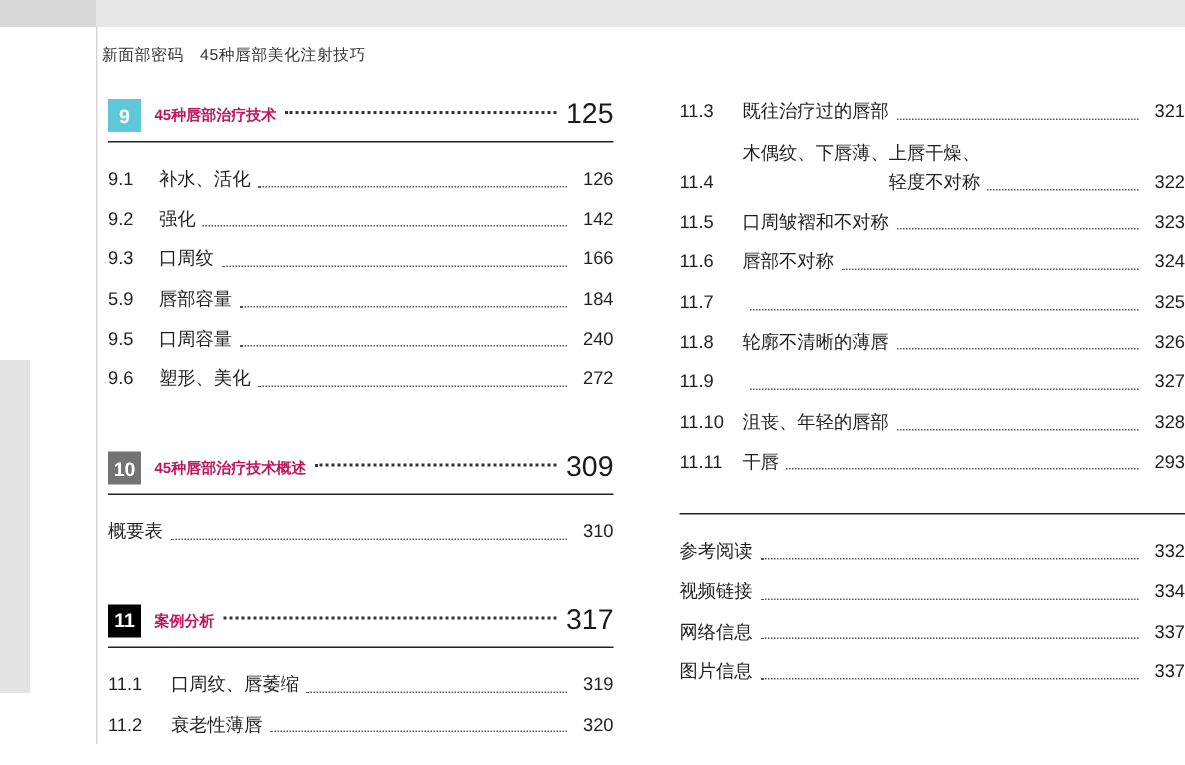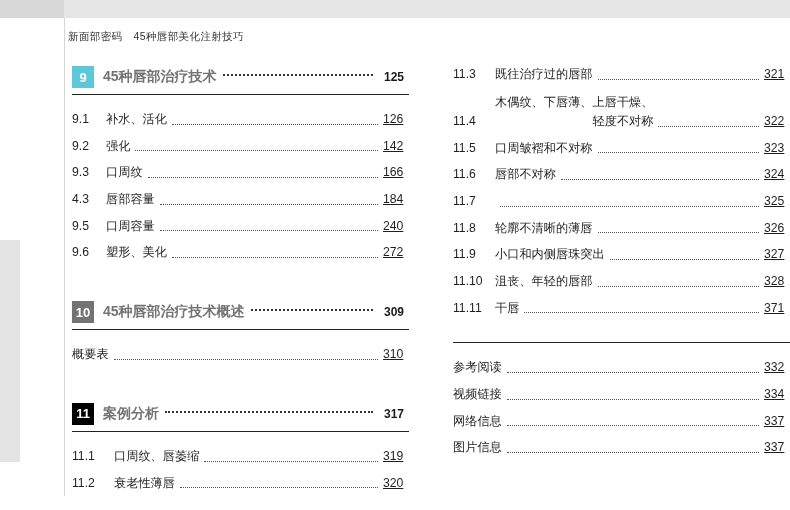--- a/index.html
+++ b/index.html
@@ -97,36 +97,36 @@
     align-items: center;
     justify-content: center;
     color: #ffffff;
     font-weight: bold;
     font-size: 13px;
     margin-right: 9px;
     flex: none;
   }
   .chapter-title {
     font-weight: bold;
-    font-size: 14px;
+    font-size: 10px;
     white-space: nowrap;
-    color: #737373;
+    color: #be185d;
   }
   .chapter-leader {
     flex: 1 1 auto;
     border-bottom: 2px dotted #333;
     margin: 0 6px 5px 6px;
     height: 1px;
     min-width: 10px;
   }
   .chapter-page {
-    font-weight: bold;
-    font-size: 12px;
+    font-weight: normal;
+    font-size: 19px;
     flex: none;
-    text-align: center;
+    text-align: left;
     min-width: 30px;
   }
   .chapter-rule {
     border-bottom: 1.4px solid #222;
     margin-top: -4px;
     margin-bottom: 16px;
   }
 
   
   .entry {
@@ -149,23 +149,22 @@
   }
   .entry-leader {
     flex: 1 1 auto;
     border-bottom: 1.6px dotted #555;
     margin: 0 5px 4px 5px;
     height: 1px;
     min-width: 6px;
   }
   .entry-page {
     flex: none;
-    text-align: left;
+    text-align: right;
     min-width: 26px;
-    text-decoration: underline;
   }
   .entry.multiline {
     align-items: flex-end;
   }
   .entry.multiline .entry-text { line-height: 1.55; text-align: right; }
   .entry.noindent .entry-num { width: 0; }
   .block-gap { height: 20px; }
   .block-gap-lg { height: 30px; }
 </style>
 </head>
@@ -207,21 +206,21 @@
           <div class="entry-leader"></div>
           <div class="entry-page">142</div>
         </div>
         <div class="entry">
           <div class="entry-num">9.3</div>
           <div class="entry-text">口周纹</div>
           <div class="entry-leader"></div>
           <div class="entry-page">166</div>
         </div>
         <div class="entry">
-          <div class="entry-num">4.3</div>
+          <div class="entry-num">5.9</div>
           <div class="entry-text">唇部容量</div>
           <div class="entry-leader"></div>
           <div class="entry-page">184</div>
         </div>
         <div class="entry">
           <div class="entry-num">9.5</div>
           <div class="entry-text">口周容量</div>
           <div class="entry-leader"></div>
           <div class="entry-page">240</div>
         </div>
@@ -308,35 +307,34 @@
           <div class="entry-page">325</div>
         </div>
         <div class="entry">
           <div class="entry-num wide">11.8</div>
           <div class="entry-text">轮廓不清晰的薄唇</div>
           <div class="entry-leader"></div>
           <div class="entry-page">326</div>
         </div>
         <div class="entry">
           <div class="entry-num wide">11.9</div>
-          <div class="entry-text">小口和内侧唇珠突出</div>
           <div class="entry-leader"></div>
           <div class="entry-page">327</div>
         </div>
         <div class="entry">
           <div class="entry-num wide">11.10</div>
           <div class="entry-text">沮丧、年轻的唇部</div>
           <div class="entry-leader"></div>
           <div class="entry-page">328</div>
         </div>
         <div class="entry">
           <div class="entry-num wide">11.11</div>
           <div class="entry-text">干唇</div>
           <div class="entry-leader"></div>
-          <div class="entry-page">371</div>
+          <div class="entry-page">293</div>
         </div>
 
         <div class="block-gap"></div>
 
         <div class="chapter-rule"></div>
 
         <div class="entry noindent">
           <div class="entry-num"></div>
           <div class="entry-text">参考阅读</div>
           <div class="entry-leader"></div>

